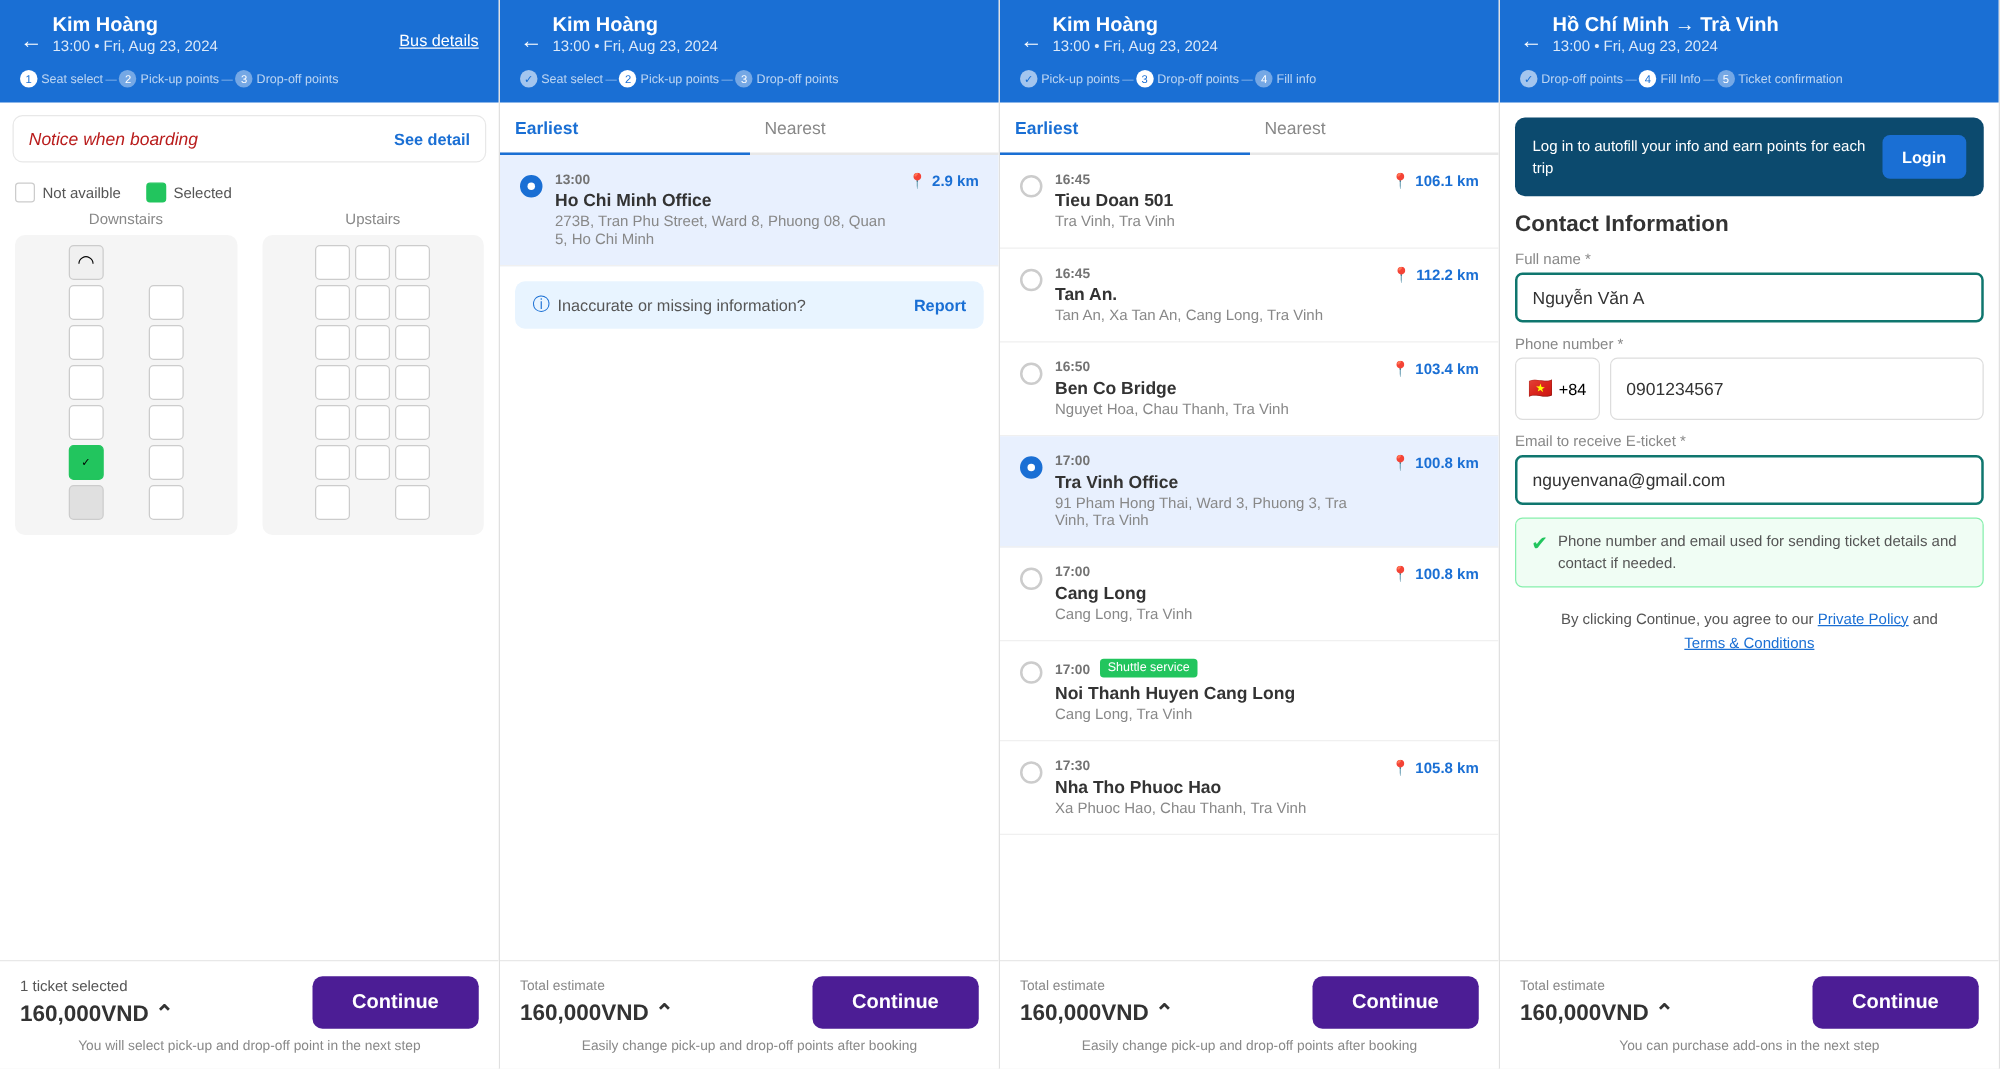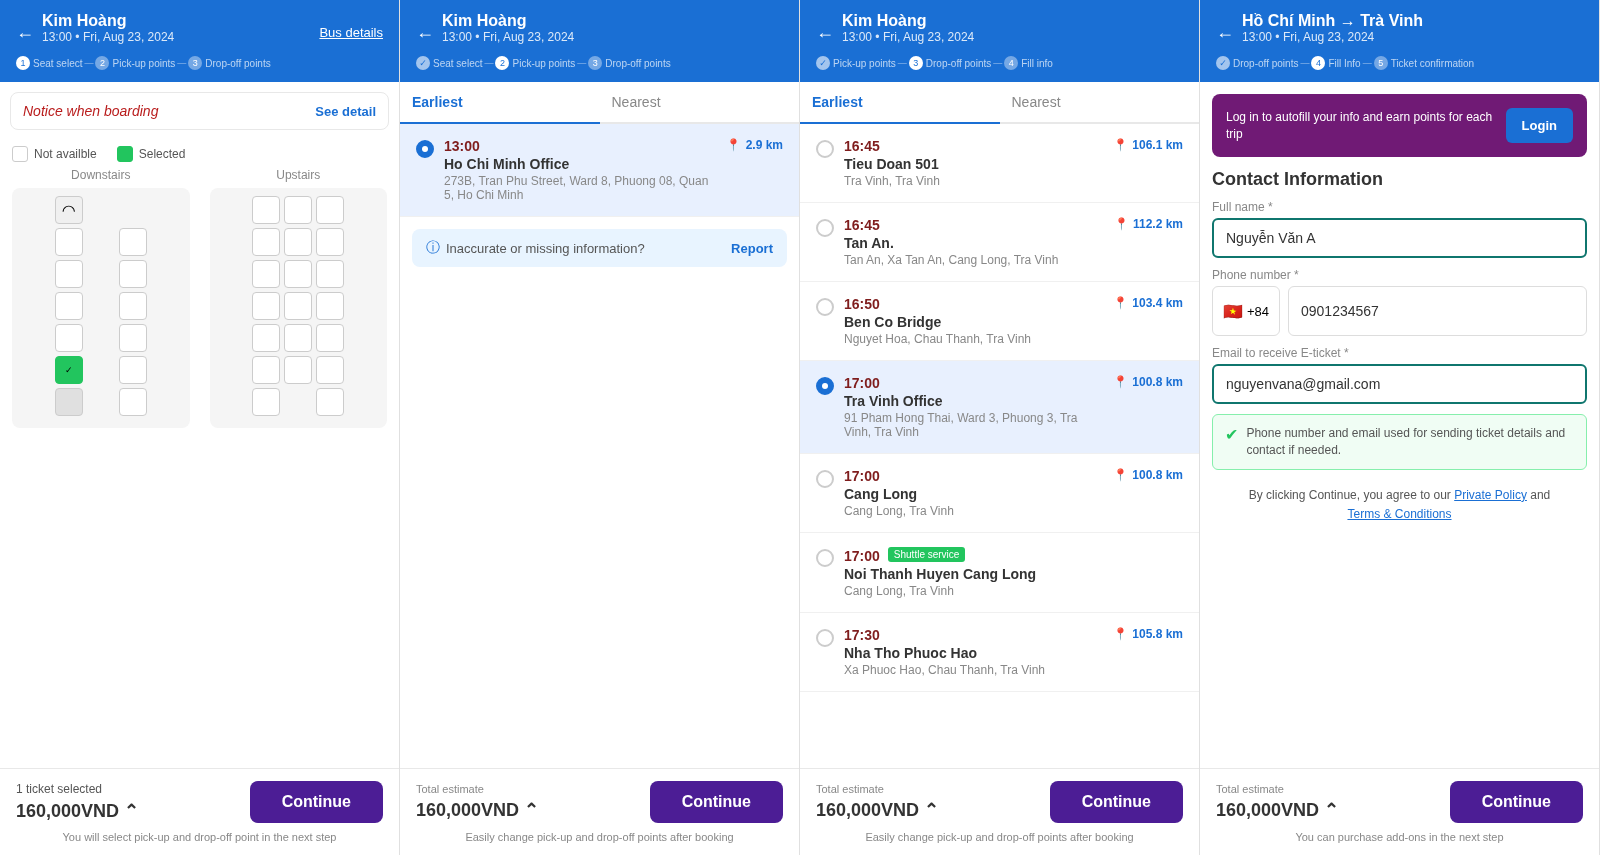--- a/index.html
+++ b/index.html
@@ -55,34 +55,34 @@
     .tab.active { color: #1a6fd4; border-bottom-color: #1a6fd4; font-weight: 600; }
 
     
     .location-list { flex: 1; overflow-y: auto; padding: 0; }
     .location-item { padding: 14px 16px; border-bottom: 1px solid #f0f0f0; display: flex; align-items: flex-start; gap: 10px; cursor: pointer; }
     .location-item.selected { background: #e8f0fe; }
     .radio-btn { width: 18px; height: 18px; border-radius: 50%; border: 2px solid #ccc; flex-shrink: 0; margin-top: 2px; display: flex; align-items: center; justify-content: center; }
     .radio-btn.selected { border-color: #1a6fd4; background: #1a6fd4; }
     .radio-btn.selected::after { content: ''; width: 6px; height: 6px; border-radius: 50%; background: #fff; }
     .loc-content { flex: 1; }
-    .loc-time { font-size: 14px; font-weight: 700; color: #7f1d1d; }
+    .loc-time { font-size: 11px; font-weight: 700; color: #737373; }
     .loc-name { font-size: 14px; font-weight: 600; color: #333; margin-top: 2px; }
     .loc-address { font-size: 12px; color: #888; margin-top: 2px; }
     .loc-distance { font-size: 12px; color: #1a6fd4; font-weight: 600; display: flex; align-items: center; gap: 4px; white-space: nowrap; flex-shrink: 0; }
     .shuttle-badge { background: #22c55e; color: #fff; font-size: 10px; padding: 2px 6px; border-radius: 3px; display: inline-block; margin-bottom: 2px; }
 
     .report-bar { background: #e8f4ff; border-radius: 8px; margin: 12px; padding: 10px 14px; display: flex; align-items: center; justify-content: space-between; }
     .report-text { font-size: 13px; color: #555; display: flex; align-items: center; gap: 6px; }
     .report-btn { color: #1a6fd4; font-size: 13px; font-weight: 700; background: none; border: none; cursor: pointer; }
     .info-icon { color: #1a6fd4; font-size: 14px; }
 
     
     .fill-panel { width: 400px; }
-    .login-banner { background: #701a75; border-radius: 8px; margin: 12px; padding: 14px; display: flex; align-items: center; justify-content: space-between; }
+    .login-banner { background: #0c4a6e; border-radius: 8px; margin: 12px; padding: 14px; display: flex; align-items: center; justify-content: space-between; }
     .login-text { font-size: 12px; color: #fff; flex: 1; margin-right: 12px; line-height: 1.4; }
     .login-btn { background: #1a6fd4; border: none; border-radius: 6px; padding: 10px 16px; color: #fff; font-size: 13px; font-weight: 700; cursor: pointer; white-space: nowrap; }
     .section-title { font-size: 18px; font-weight: 700; color: #333; padding: 0 12px 10px; }
     .form-group { padding: 0 12px; margin-bottom: 10px; }
     .form-label { font-size: 12px; color: #888; margin-bottom: 4px; }
     .form-input { width: 100%; border: 2px solid #0f766e; border-radius: 6px; padding: 10px 12px; font-size: 14px; color: #333; outline: none; }
     .phone-row { display: flex; gap: 8px; }
     .country-code { display: flex; align-items: center; gap: 4px; border: 1px solid #ddd; border-radius: 6px; padding: 10px 10px; font-size: 13px; background: #fff; cursor: pointer; white-space: nowrap; }
     .flag { font-size: 16px; }
     .phone-input { flex: 1; border: 1px solid #ddd; border-radius: 6px; padding: 16px 12px; font-size: 14px; color: #333; outline: none; }

